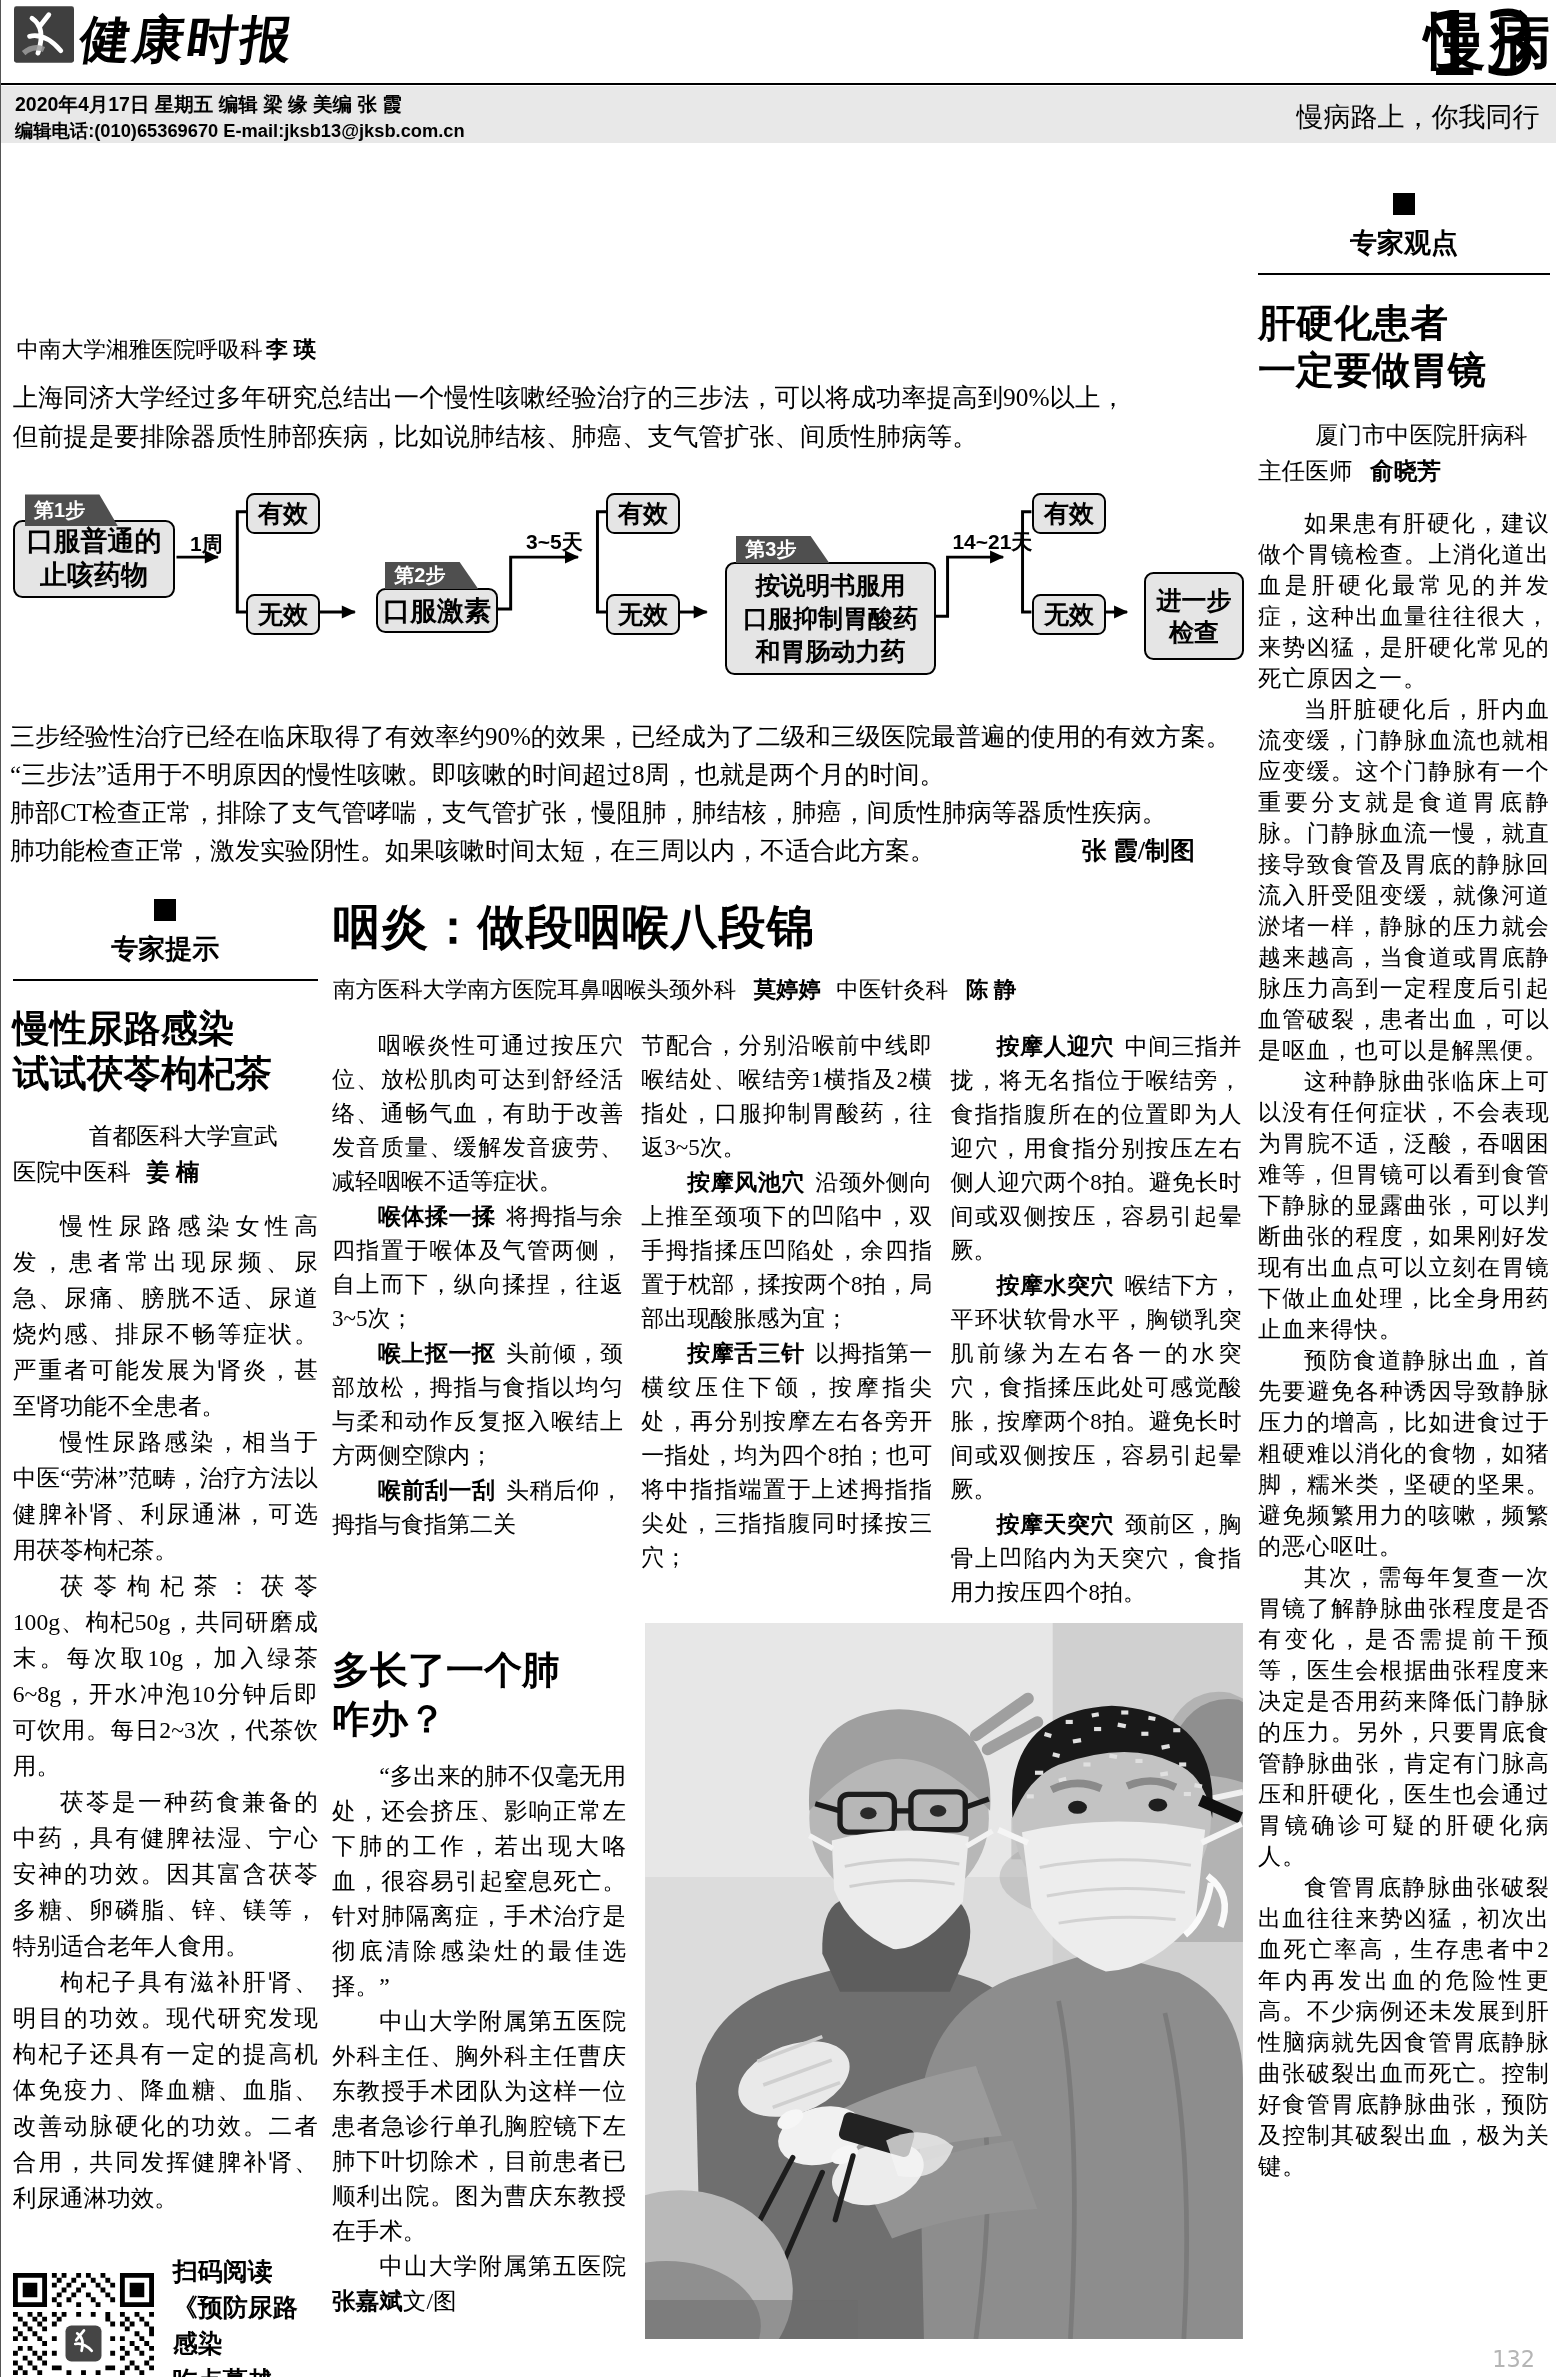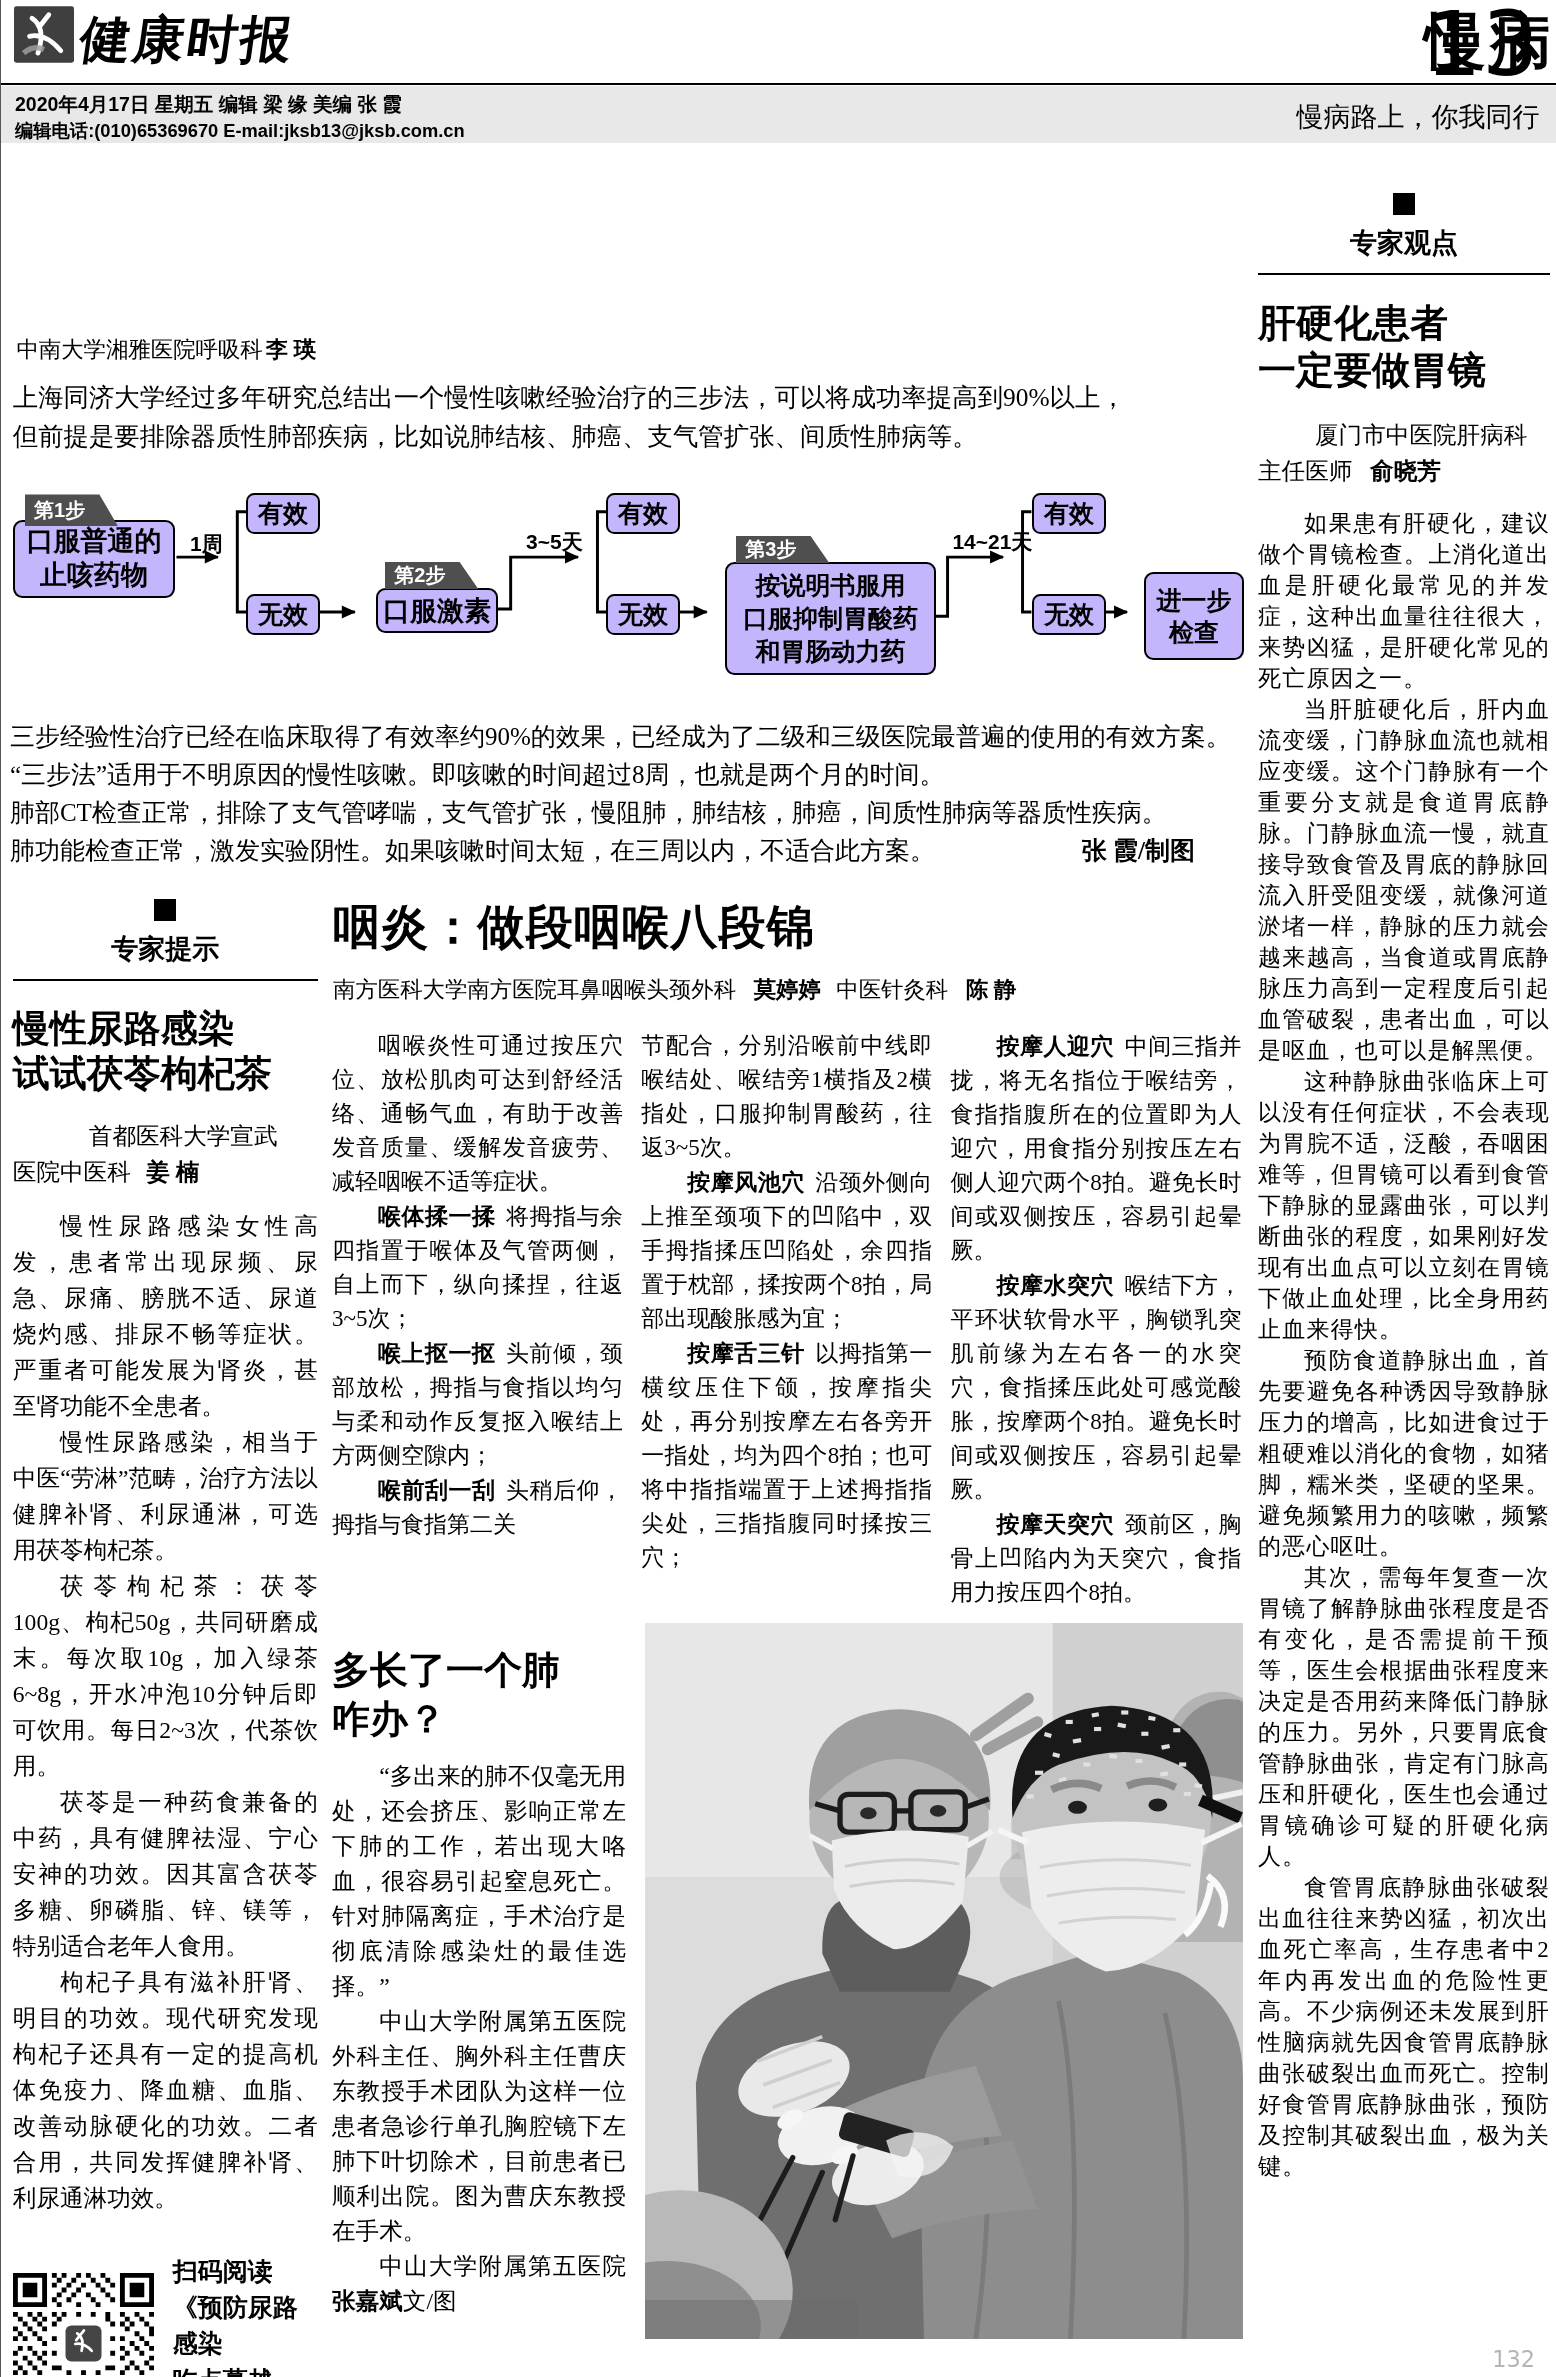--- a/index.html
+++ b/index.html
@@ -24,21 +24,21 @@
         font-family:"Liberation Sans",sans-serif;}
   
   .headline{position:absolute;left:11.8px;top:190px;font-size:105px;line-height:1.05;
         font-weight:900;letter-spacing:2.4px;font-family:"Liberation Serif",serif;}
   .lead-byline{position:absolute;left:15.4px;top:334px;font-size:22.4px;}
   .lead-byline b{margin-left:3px;}
   .lead-intro{position:absolute;left:11.8px;top:378px;width:1235px;font-size:25.4px;line-height:1.55;}
   
   .flowchart{position:absolute;left:8.9px;top:485px;width:1231px;height:208px;}
   .fc-lines{position:absolute;left:0;top:0;z-index:1;}
-  .fc-box{position:absolute;z-index:2;background:#c4b5fd;border:2.4px solid #000;border-radius:9.4px;
+  .fc-box{position:absolute;z-index:2;background:#e5e5e5;border:2.4px solid #000;border-radius:9.4px;
         display:flex;flex-direction:column;align-items:center;justify-content:center;
         font-family:"Liberation Sans",sans-serif;font-weight:bold;text-align:center;}
   .fc-sm{border-width:2.4px;border-radius:8.3px;font-size:25px;}
   .fc-badge{position:absolute;z-index:3;background:#4f4f4f;color:#fff;font-size:20px;
         font-weight:bold;font-family:"Liberation Sans",sans-serif;display:flex;align-items:center;
         padding-left:9.4px;clip-path:polygon(0 0,80% 0,100% 100%,0 100%);}
   .fc-label{position:absolute;z-index:2;font-size:21px;font-weight:bold;text-align:center;
         font-family:"Liberation Sans",sans-serif;}
   .lead-note{position:absolute;left:8.9px;top:718px;width:1233px;font-size:25px;line-height:1.52;}
   .note-last{display:flex;justify-content:space-between;}

